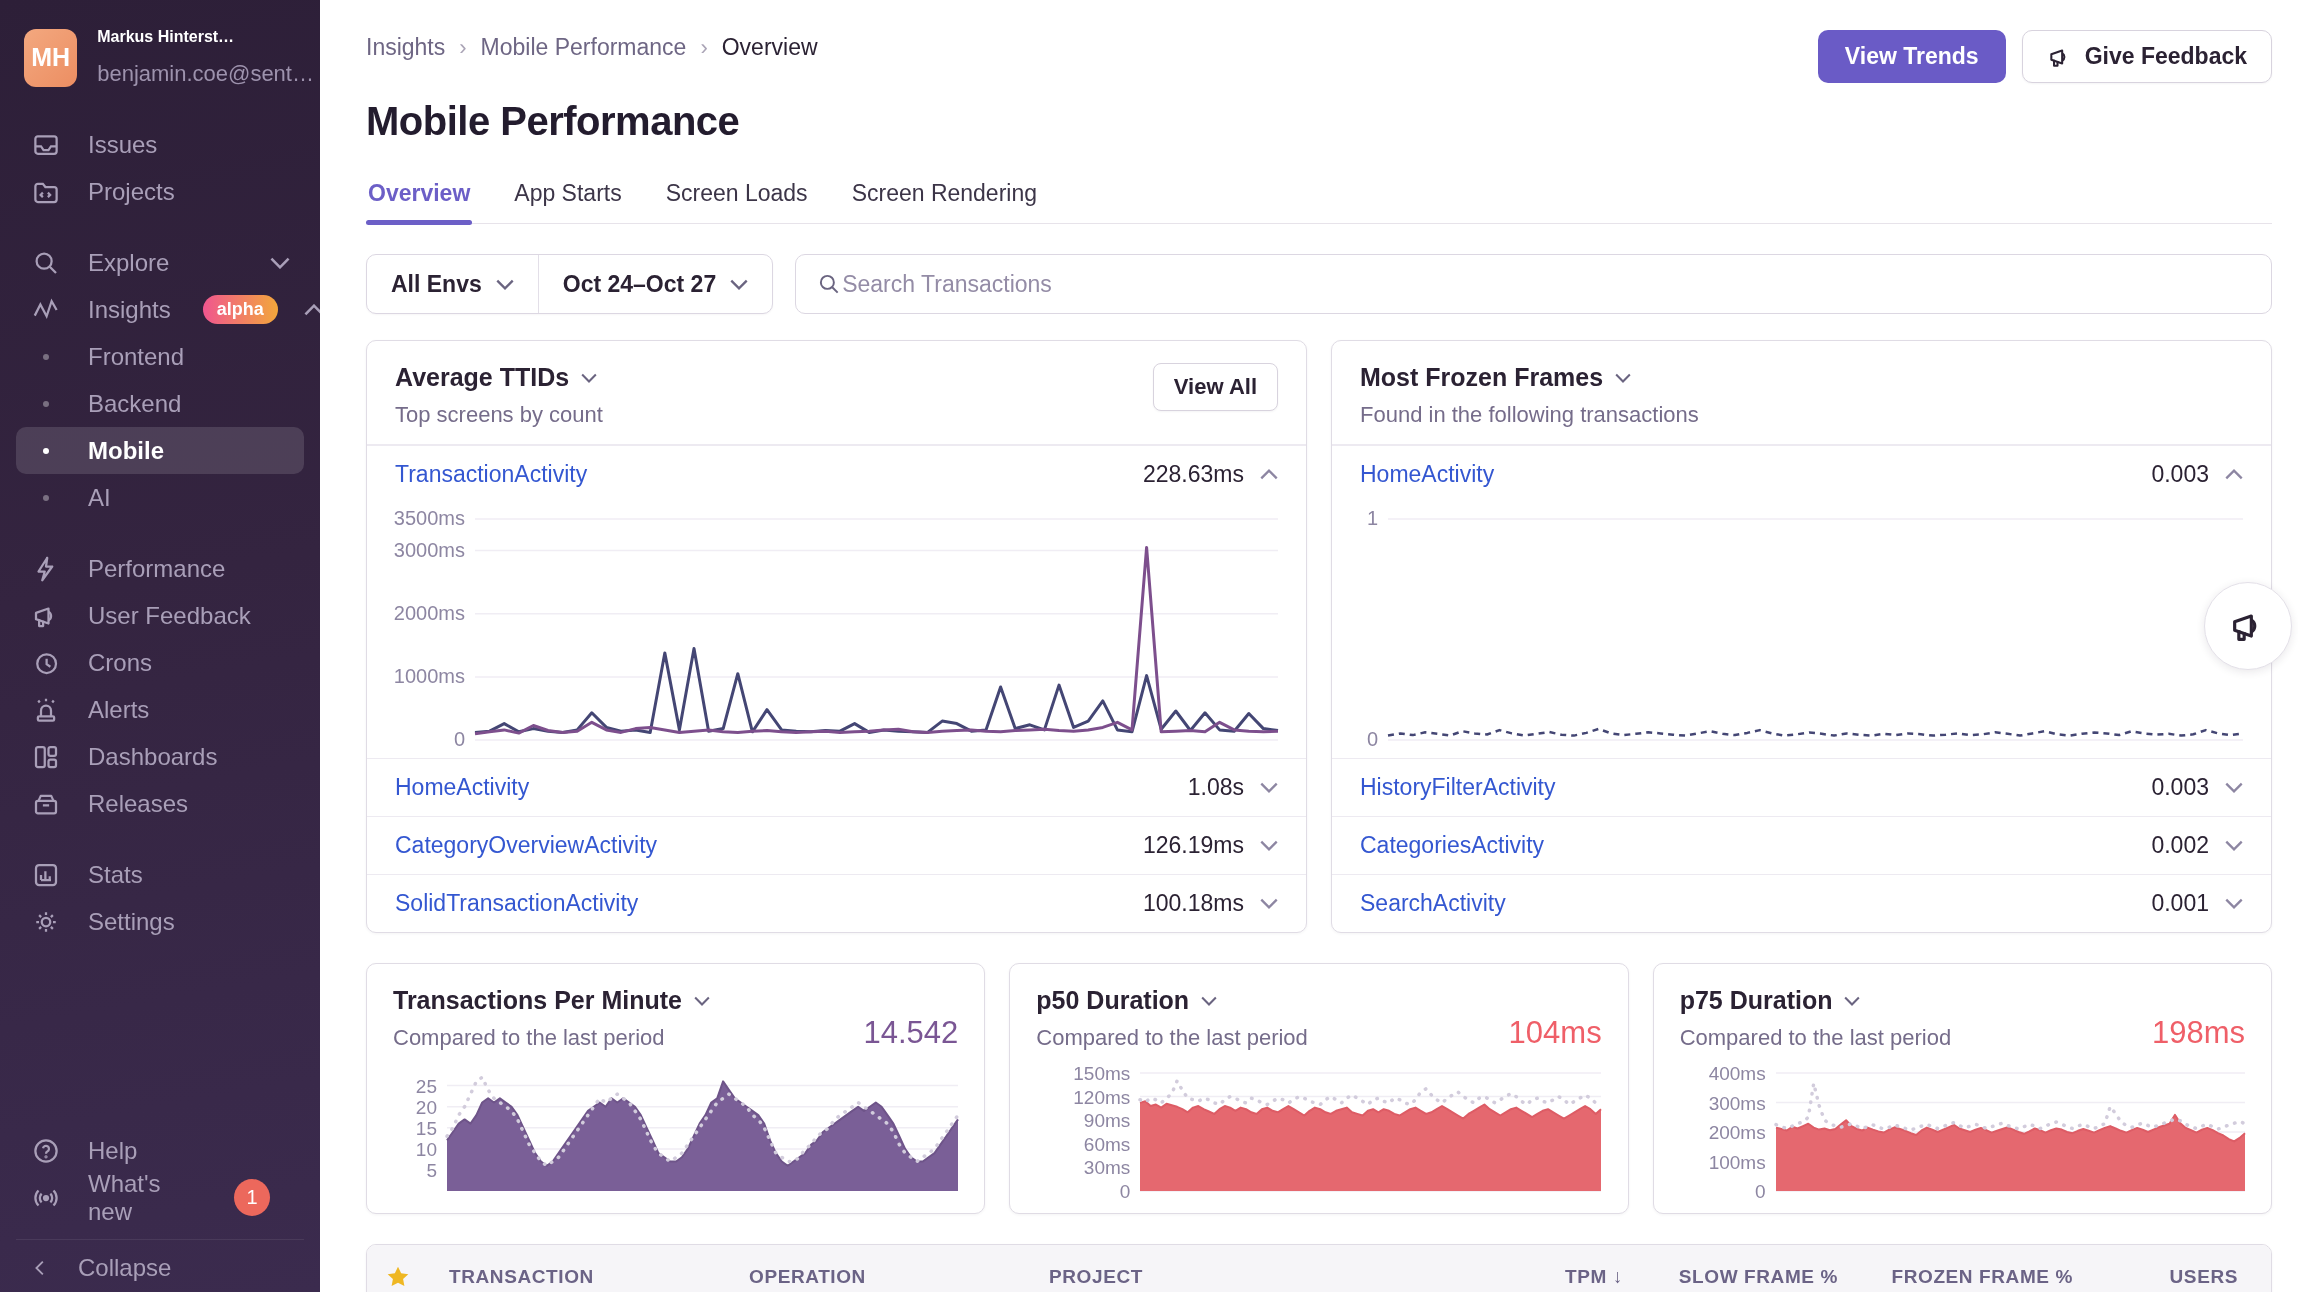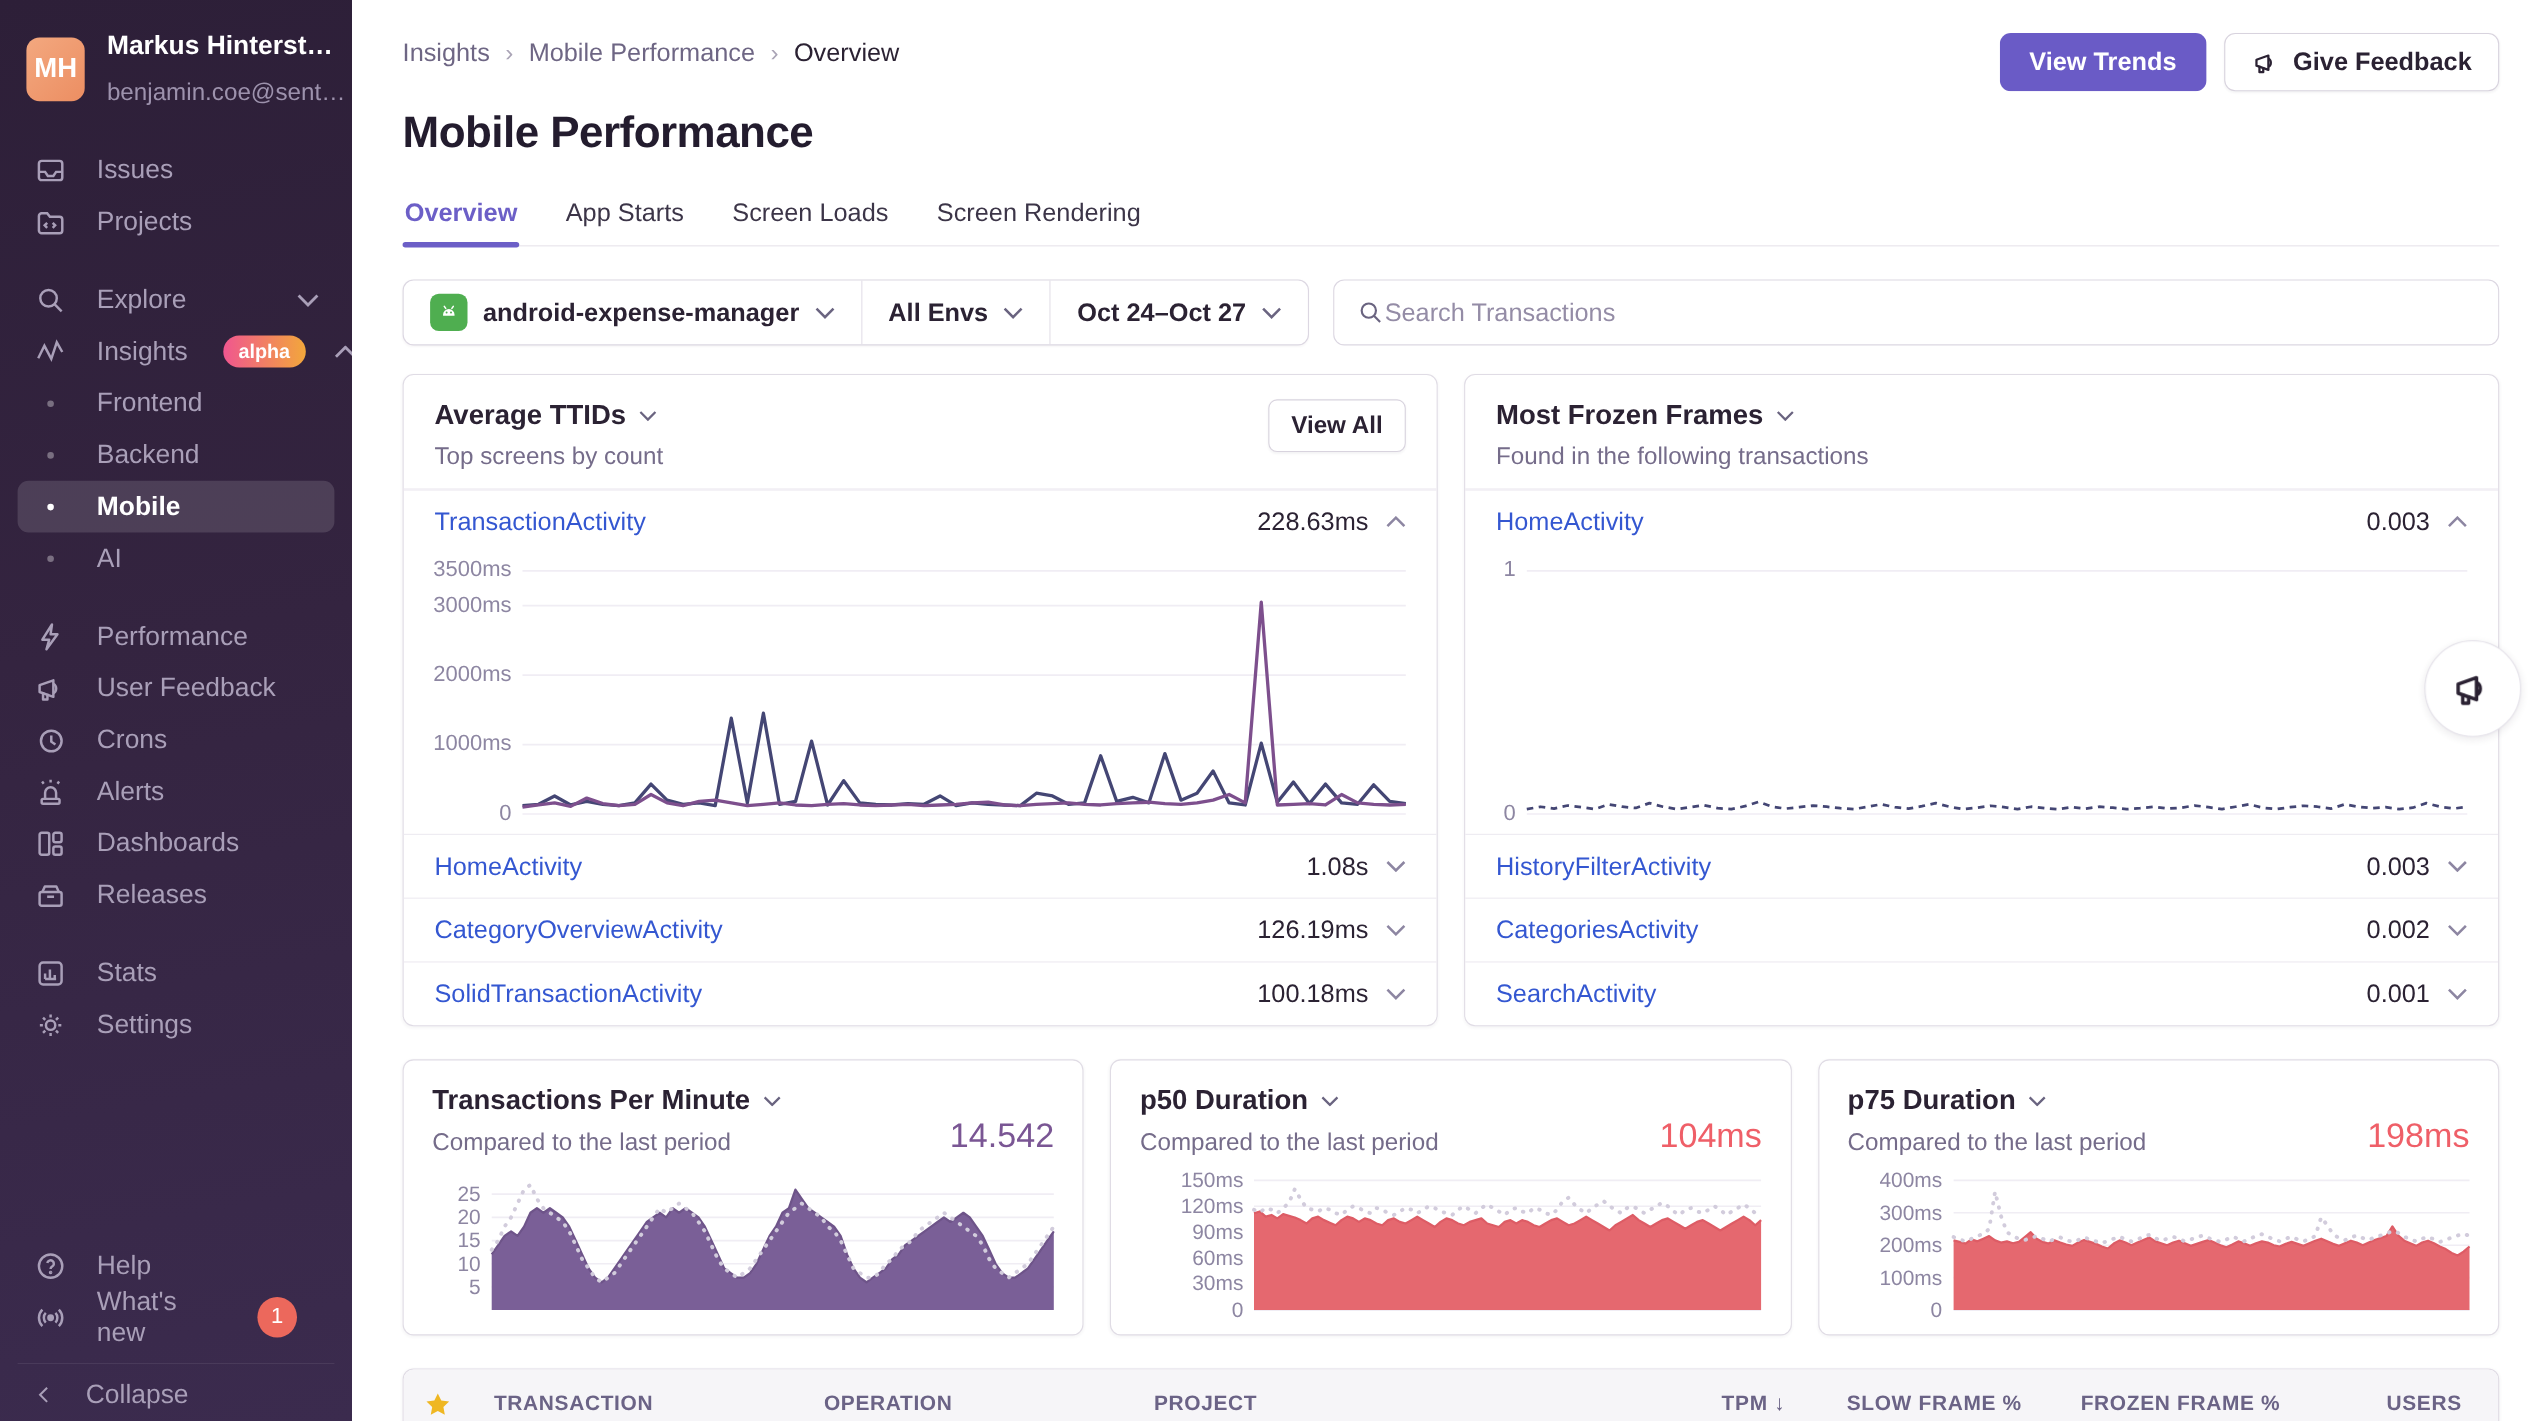--- a/index.html
+++ b/index.html
@@ -3,21 +3,21 @@
 <meta charset="utf-8">
 <style>
   * { margin:0; padding:0; box-sizing:border-box; }
   html,body { width:2298px; height:1292px; overflow:hidden; }
   body { font-family:"Liberation Sans", sans-serif; display:flex; background:#fff; color:#2b2233; }
 
   
   .sidebar { width:320px; min-width:320px; height:1292px; background:linear-gradient(170deg,#2d1f38 0%,#342440 45%,#3b2b4e 100%); display:flex; flex-direction:column; padding:24px 0 0 0; color:#a99fb8; }
   .user-block { display:flex; align-items:center; gap:20px; padding:4px 24px; margin-bottom:30px; cursor:pointer; }
   .avatar { width:58px; height:58px; border-radius:12px; background:linear-gradient(135deg,#f3a87f,#ec8e62); color:#fff; font-size:25px; font-weight:700; display:flex; align-items:center; justify-content:center; }
-  .user-name { color:#fff; font-size:24px; font-weight:700; white-space:nowrap; }
+  .user-name { color:#fff; font-size:16px; font-weight:700; white-space:nowrap; }
   .user-email { color:#9d92ad; font-size:22px; margin-top:15px; white-space:nowrap; }
   .nav { display:flex; flex-direction:column; padding:0 16px; }
   .nav-item { display:flex; align-items:center; gap:26px; height:47px; padding:0 14px; border-radius:10px; font-size:24px; color:#a99fb8; cursor:pointer; }
   .nav-item .nav-icon { width:32px; min-width:32px; height:32px; display:flex; align-items:center; justify-content:center; }
   .nav-item.selected { background:rgba(255,255,255,0.13); color:#fff; font-weight:700; }
   .nav-gap { height:24px; }
   .bullet { width:32px; min-width:32px; display:flex; justify-content:center; }
   .bullet i { width:6px; height:6px; border-radius:50%; background:rgba(255,255,255,0.35); }
   .nav-item.selected .bullet i { background:#fff; }
   .badge-alpha { background:linear-gradient(90deg,#f0568f,#f2a73b); color:#fff; font-size:18px; font-weight:600; border-radius:999px; padding:4px 14px; margin-left:6px; }
@@ -316,36 +316,20 @@
 
   <div class="tabs">
     <div class="tab active">Overview</div>
     <div class="tab">App Starts</div>
     <div class="tab">Screen Loads</div>
     <div class="tab">Screen Rendering</div>
   </div>
 
   <div class="filter-row">
     <div class="segmented">
-      <div class="segment">
-        <span class="android-chip">
-          <svg class="icon" width="24" height="24" viewBox="0 0 24 24">
-              <path fill="#fff" d="M6.8 14.2a5.2 5.2 0 0 1 10.4 0v.8H6.8v-.8z"></path>
-              <path stroke="#fff" stroke-width="1.4" stroke-linecap="round" d="M9.2 8.4L7.9 6.5M14.8 8.4l1.3-1.9"></path>
-              <circle cx="10" cy="12" r="0.9" fill="#4fae50"></circle>
-              <circle cx="14" cy="12" r="0.9" fill="#4fae50"></circle>
-            </svg>
-        </span>
-        <span>android-expense-manager</span>
-        <span style="color:#6a6480;">
-            <svg class="icon" width="18" height="11" viewBox="0 0 14 8" fill="none" stroke="currentColor" stroke-width="1.8">
-              <path d="M1 1l6 6 6-6"></path>
-            </svg>
-          </span>
-      </div>
       <div class="segment">
         <span>All Envs</span>
         <span style="color:#6a6480;">
             <svg class="icon" width="18" height="11" viewBox="0 0 14 8" fill="none" stroke="currentColor" stroke-width="1.8">
               <path d="M1 1l6 6 6-6"></path>
             </svg>
           </span>
       </div>
       <div class="segment">
         <span>Oct 24–Oct 27</span>

